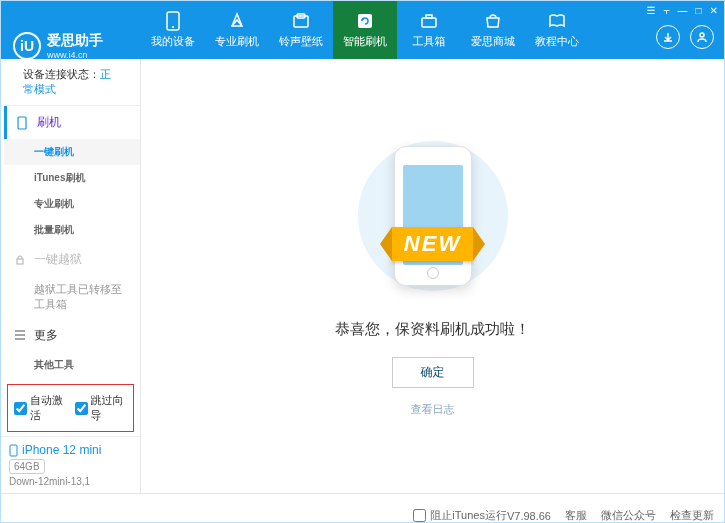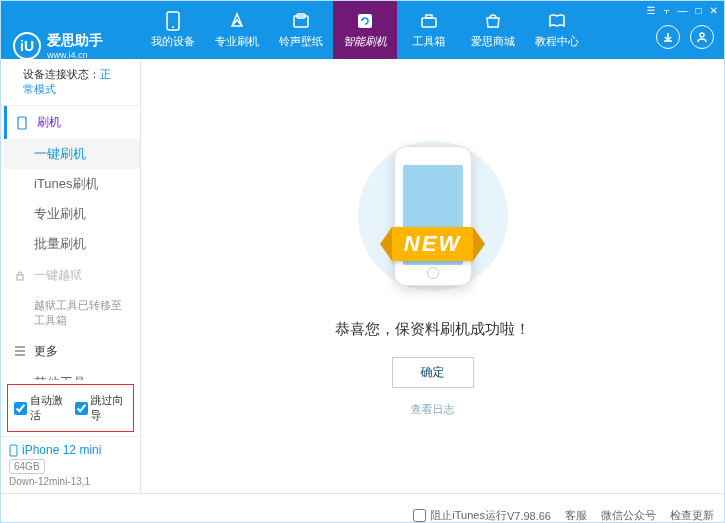--- a/index.html
+++ b/index.html
@@ -5,37 +5,37 @@
 * { margin: 0; padding: 0; box-sizing: border-box; font-family: "Microsoft YaHei", Arial, sans-serif; }
 body { background: #fff; width: 725px; height: 523px; overflow: hidden; border: 1px solid #badffb; }
 .header { background: #1495e7; height: 58px; display: flex; align-items: center; color: #fff; position: relative; }
 .logo-area { display: flex; align-items: center; padding: 0 12px; width: 140px; margin-top: 32px; }
 .logo-circle { width: 28px; height: 28px; border: 2px solid #fff; border-radius: 50%; display: flex; align-items: center; justify-content: center; font-weight: bold; font-size: 14px; }
 .logo-text { margin-left: 6px; }
 .logo-text .title { font-size: 14px; font-weight: bold; }
 .logo-text .sub { font-size: 9px; opacity: 0.9; }
 .nav { display: flex; height: 100%; }
 .nav-item { width: 64px; display: flex; flex-direction: column; align-items: center; justify-content: center; font-size: 11px; cursor: pointer; }
-.nav-item.active { background: #701a75; font-style: italic; }
+.nav-item.active { background: #15803d; }
 .nav-item .icon { width: 20px; height: 20px; margin-bottom: 3px; display: flex; align-items: center; justify-content: center; }
 .win-controls { position: absolute; right: 6px; top: 4px; display: flex; gap: 8px; font-size: 10px; }
 .win-controls span { cursor: pointer; }
 .header-right-icons { position: absolute; right: 10px; bottom: 10px; display: flex; gap: 10px; }
 .circle-icon { width: 24px; height: 24px; border: 1.5px solid #fff; border-radius: 50%; display: flex; align-items: center; justify-content: center; cursor: pointer; }
 .body { display: flex; height: 434px; }
 .sidebar { width: 140px; border-right: 1px solid #e5e5e5; display: flex; flex-direction: column; font-size: 12px; color: #333; }
 .device-status { padding: 8px 22px; border-bottom: 1px solid #eee; font-size: 11px; }
 .device-status .val { color: #1495e7; }
 .menu { flex: 1; overflow: auto; }
 .menu-section { border-left: 3px solid transparent; }
 .menu-header { display: flex; align-items: center; padding: 8px 10px; cursor: pointer; color: #333; }
 .menu-header.active-section { border-left: 3px solid #1495e7; color: #6d28d9; }
 .menu-header .mi { width: 14px; margin-right: 6px; display: inline-flex; }
 .submenu { }
-.submenu-item { padding: 6px 10px 6px 30px; cursor: pointer; color: #666; font-size: 13px; }
+.submenu-item { padding: 6px 10px 6px 30px; cursor: pointer; color: #666; font-size: 10px; font-weight: bold; }
 .submenu-item.active { color: #1495e7; background: #f5f5f5; }
 .submenu-note { padding: 6px 10px 6px 30px; color: #999; font-size: 11px; line-height: 1.4; }
 .checkbox-row { padding: 8px 6px; display: flex; gap: 8px; font-size: 11px; border: 1px solid #d33; margin: 4px 6px; }
 .checkbox-row label { display: flex; align-items: center; gap: 3px; color: #333; cursor: pointer; }
 .checkbox-row input { accent-color: #1495e7; }
 .device-info { padding: 6px 8px; border-top: 1px solid #eee; }
 .device-name { color: #1495e7; font-size: 12px; display: flex; align-items: center; gap: 4px; }
 .device-badge { border: 1px solid #ccc; border-radius: 3px; padding: 1px 4px; font-size: 10px; color: #888; display: inline-block; margin-top: 2px; }
 .device-extra { font-size: 10px; color: #888; margin-top: 2px; }
 .main { flex: 1; display: flex; flex-direction: column; align-items: center; justify-content: center; position: relative; }

